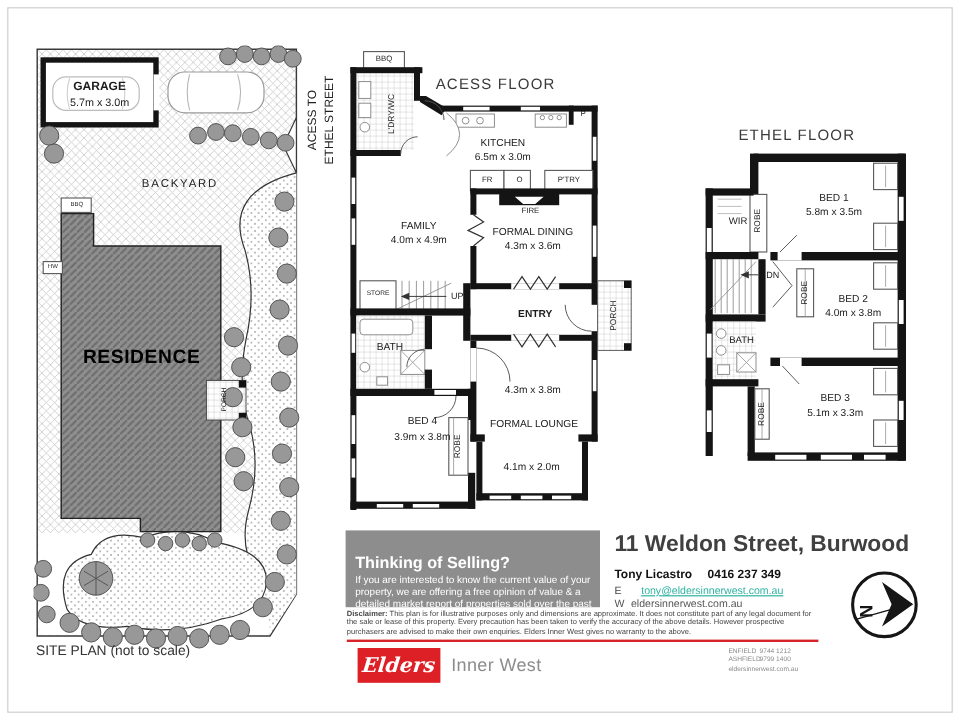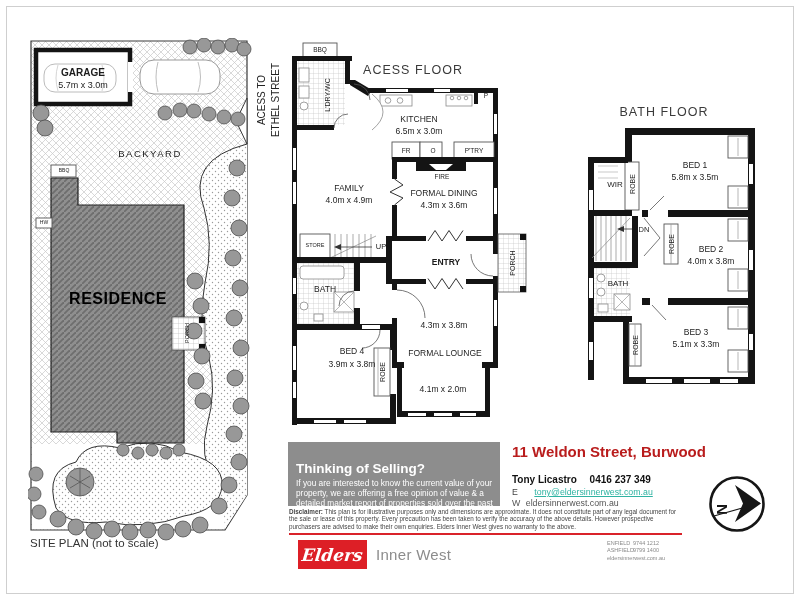--- a/index.html
+++ b/index.html
@@ -18,21 +18,21 @@
   .t4{font-size:5px;}
   .b{font-weight:bold;}
   .residence-lab{font-size:16px;font-weight:bold;letter-spacing:.5px;color:#000000;}
   .backyard-lab{font-size:9.5px;letter-spacing:1.5px;color:#222;text-align:right;}
   .caption{position:absolute;font-size:11.5px;color:#333;}
   .access{position:absolute;transform:translate(-50%,-50%) rotate(-90deg);font-size:10px;color:#222;
           text-align:center;line-height:1.35;white-space:nowrap;}
   .sellbox{position:absolute;left:288px;top:442px;width:212px;height:64px;background:#8d8d8d;color:#fff;}
   .sellbox h2{margin:19px 0 2px 8px;font-size:13.5px;font-weight:bold;}
   .sellbox p{margin:0 6px 0 8px;font-size:8.3px;line-height:1.22;}
-  .addr{position:absolute;left:512px;top:443px;font-size:15px;font-weight:bold;color:#b91c1c;}
+  .addr{position:absolute;left:512px;top:443px;font-size:19px;font-weight:bold;color:#404040;}
   .agent{position:absolute;left:512px;top:474px;font-size:10px;font-weight:bold;color:#111;text-align:center;}
   .agent .ph{margin-left:10px;}
   .eline{position:absolute;left:512px;top:487px;font-size:8.8px;color:#444;}
   .eline .lnk{color:#2fb3a2;text-decoration:underline;margin-left:14px;}
   .wline{position:absolute;left:512px;top:498px;font-size:8.8px;color:#555;}
   .wline .wv{margin-left:3px;}
   .disc{position:absolute;left:289px;top:508px;width:393px;font-size:6.3px;line-height:1.18;color:#454545;}
   .redline{position:absolute;left:289px;top:533px;width:393px;height:2px;background:#d9232a;}
   .logobox{position:absolute;left:298px;top:540px;width:69px;height:29px;background:#dd1f26;
            display:flex;align-items:center;justify-content:center;}
@@ -382,21 +382,21 @@
         <line x1="152" y1="123" x2="152" y2="141" stroke="#999" stroke-width=".7"></line>
       <rect class="thin" x="142" y="171" width="20" height="22"></rect>
         <line x1="152" y1="173" x2="152" y2="191" stroke="#999" stroke-width=".7"></line>
       <rect class="thin" x="142" y="209" width="20" height="22"></rect>
         <line x1="152" y1="211" x2="152" y2="229" stroke="#999" stroke-width=".7"></line>
       <rect class="thin" x="142" y="252" width="20" height="22"></rect>
         <line x1="152" y1="254" x2="152" y2="272" stroke="#999" stroke-width=".7"></line>
     </g>
   </svg>
 
-  <div class="lab t13" style="left:664px;top:113px">BATH FLOOR</div>
+  <div class="lab t13" style="left:664px;top:113px">ETHEL FLOOR</div>
   <div class="lab" style="left:695px;top:165px">BED 1</div>
   <div class="lab" style="left:695px;top:177px">5.8m x 3.5m</div>
   <div class="vlab" style="left:632px;top:184px">ROBE</div>
   <div class="lab" style="left:615px;top:185px;font-size:8px">WIR</div>
   <div class="lab" style="left:644px;top:230px;font-size:7.5px">DN</div>
   <div class="vlab" style="left:671px;top:244px">ROBE</div>
   <div class="lab" style="left:711px;top:249px">BED 2</div>
   <div class="lab" style="left:711px;top:261px">4.0m x 3.8m</div>
   <div class="lab" style="left:618px;top:284px;font-size:8px">BATH</div>
   <div class="vlab" style="left:635px;top:345px">ROBE</div>

